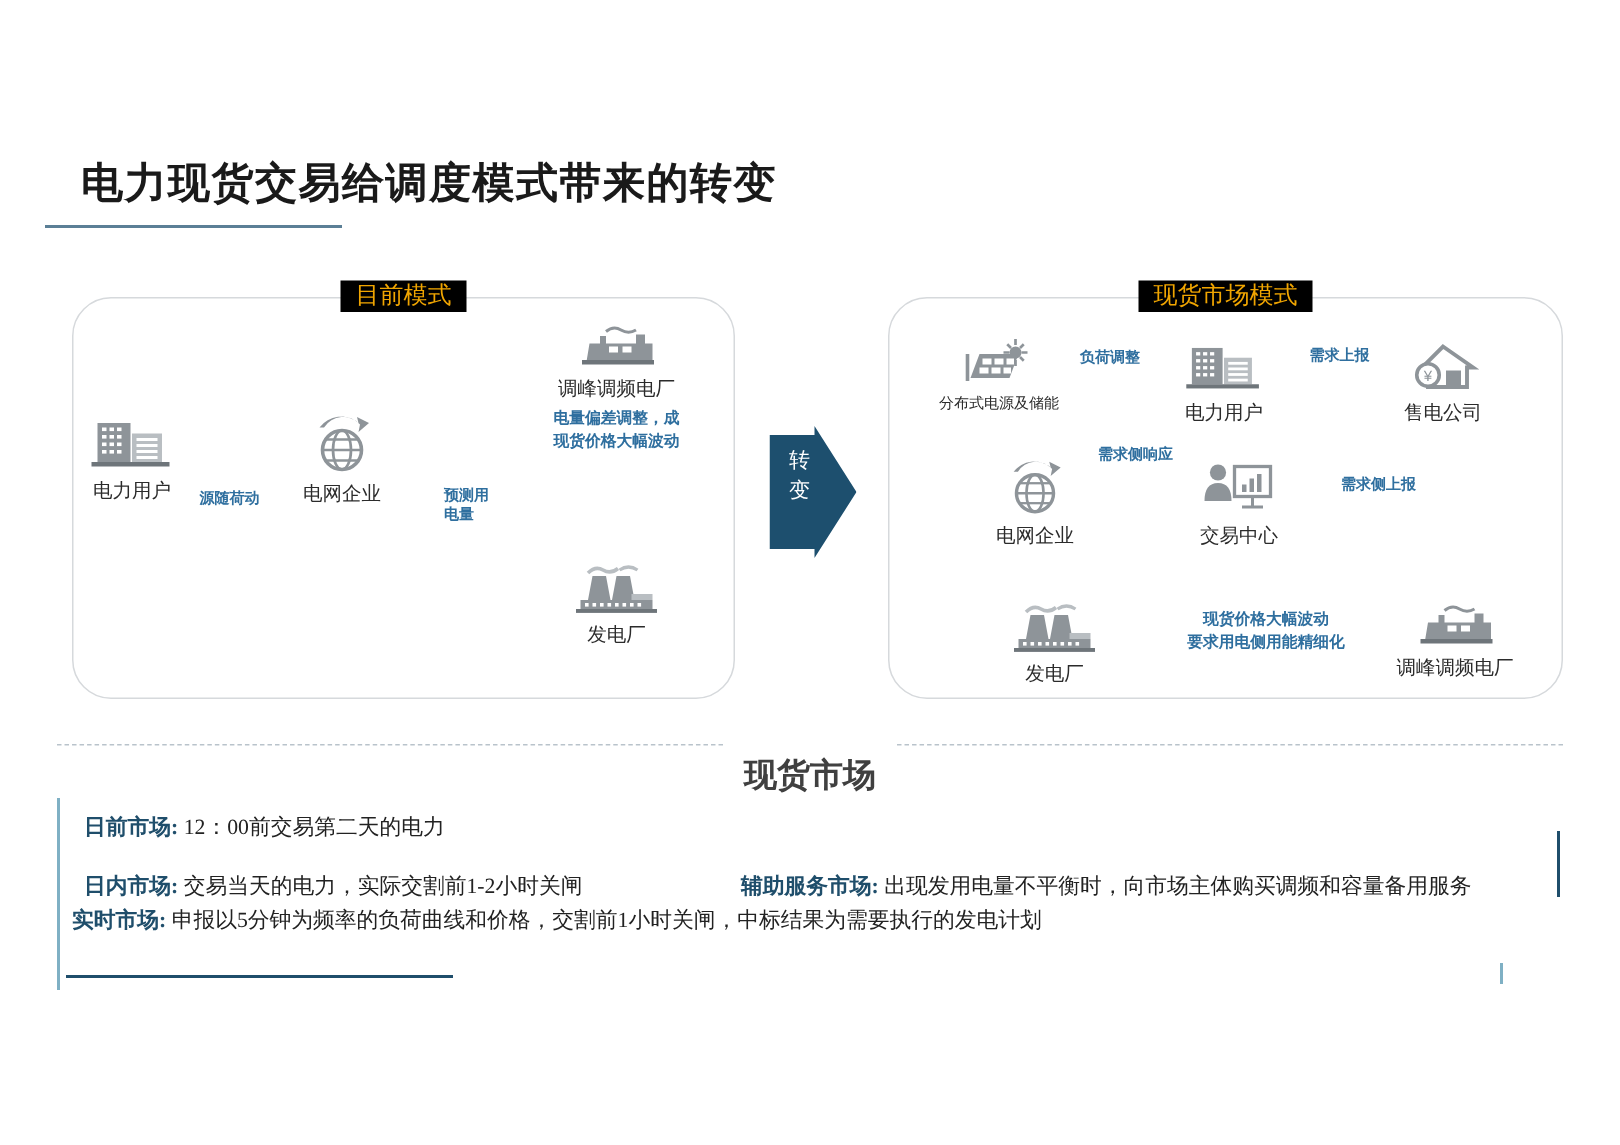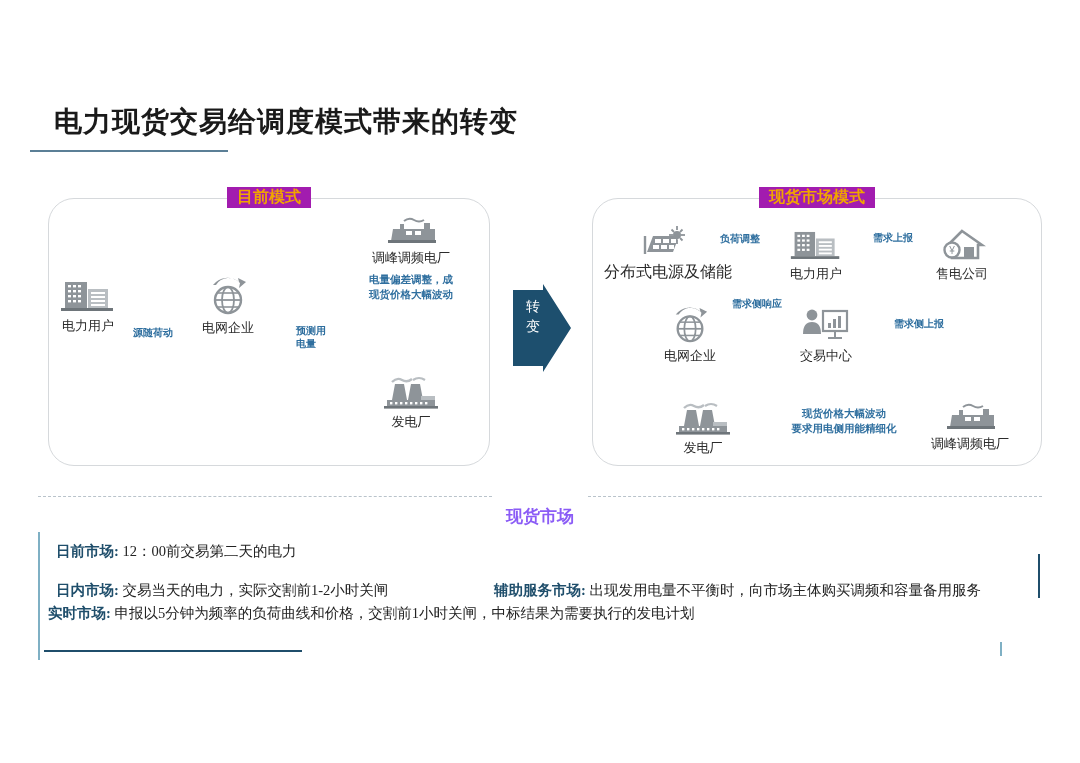--- a/index.html
+++ b/index.html
@@ -25,35 +25,35 @@
   
   .panel{
     position:absolute;
     border:1px solid #d6d9dc;border-radius:26px;background:#fff;
   }
   .panel-left{left:48px;top:198px;width:440px;height:266px;}
   .panel-right{left:592px;top:198px;width:448px;height:266px;}
 
   .panel-legend{
     position:absolute;top:-12px;
-    background:#a21caf;padding:0 10px;
-    font-size:16px;font-weight:bold;color:#f0a500;
+    background:#000000;padding:0 10px;
+    font-size:16px;font-weight:normal;color:#f0a500;
     white-space:nowrap;
   }
   .panel-left .panel-legend{left:50%;transform:translateX(-50%);}
   .panel-right .panel-legend{left:50%;transform:translateX(-50%);}
 
   
   .node{position:absolute;text-align:center;}
   .node .ico{display:block;margin:0 auto 1px auto;}
   .node .lbl{
     display:block;font-size:13px;color:#2b2b2b;white-space:nowrap;
     line-height:1.1;
   }
-  .node.sm .lbl{font-size:16px;}
+  .node.sm .lbl{font-size:10px;}
 
   
   .elabel{
     position:absolute;font-size:10px;font-weight:bold;color:#2f6f9f;
     line-height:1.25;white-space:nowrap;text-align:center;
   }
   .note{
     position:absolute;font-size:10.5px;font-weight:bold;color:#2f6f9f;
     line-height:1.45;text-align:center;white-space:nowrap;
   }
@@ -73,21 +73,21 @@
 
   
   .sec{
     position:absolute;left:0;top:481px;width:1080px;height:30px;
     display:flex;align-items:center;justify-content:center;gap:14px;
   }
   .sec .dash{flex:1 1 auto;border-top:1px dashed #b9c3cb;height:0;}
   .sec .dash.l{margin-left:38px;}
   .sec .dash.r{margin-right:38px;}
   .sec .sec-t{
-    font-size:17px;font-weight:bold;color:#8b5cf6;white-space:nowrap;margin-top:41px;
+    font-size:22px;font-weight:bold;color:#404040;white-space:nowrap;margin-top:41px;
   }
 
   
   .bottom{position:absolute;left:38px;top:528px;width:1004px;height:136px;}
   .accent-l{position:absolute;left:0;top:4px;width:2px;height:128px;background:#7fb0c4;}
   .accent-r{position:absolute;left:1000px;top:26px;width:2px;height:44px;background:#1f4e6b;}
   .accent-b{position:absolute;left:6px;top:122px;width:258px;height:2px;background:#1f4e6b;}
   .accent-br{position:absolute;left:962px;top:114px;width:2px;height:14px;background:#7fb0c4;}
 
   .row{position:absolute;left:18px;font-size:14.5px;color:#222;white-space:nowrap;font-family:Liberation Serif, serif;}

